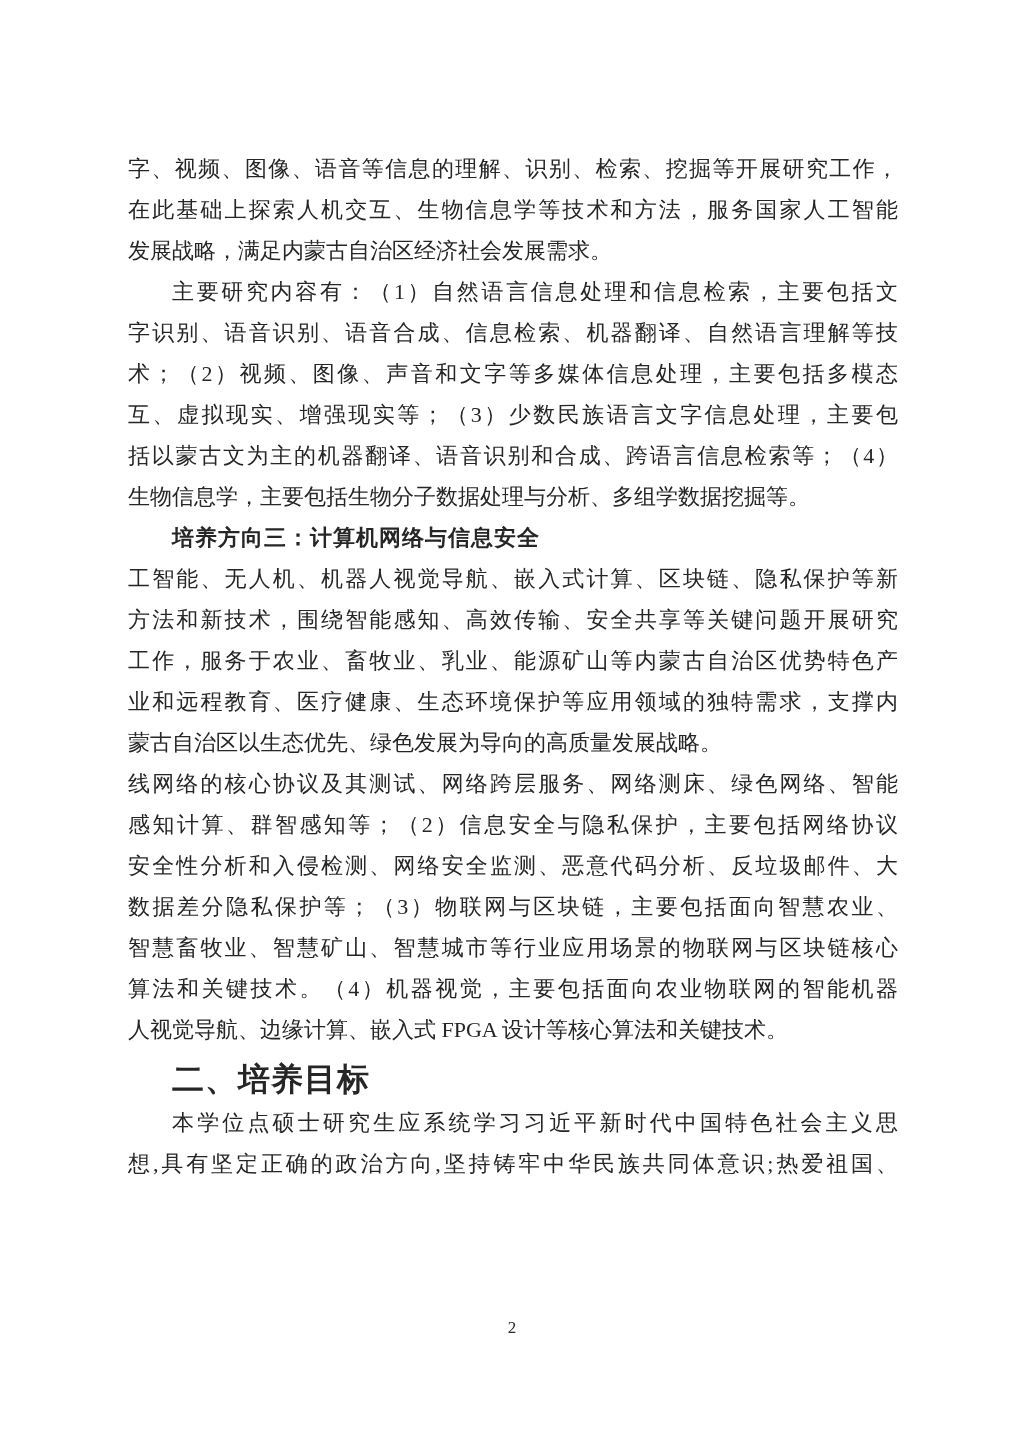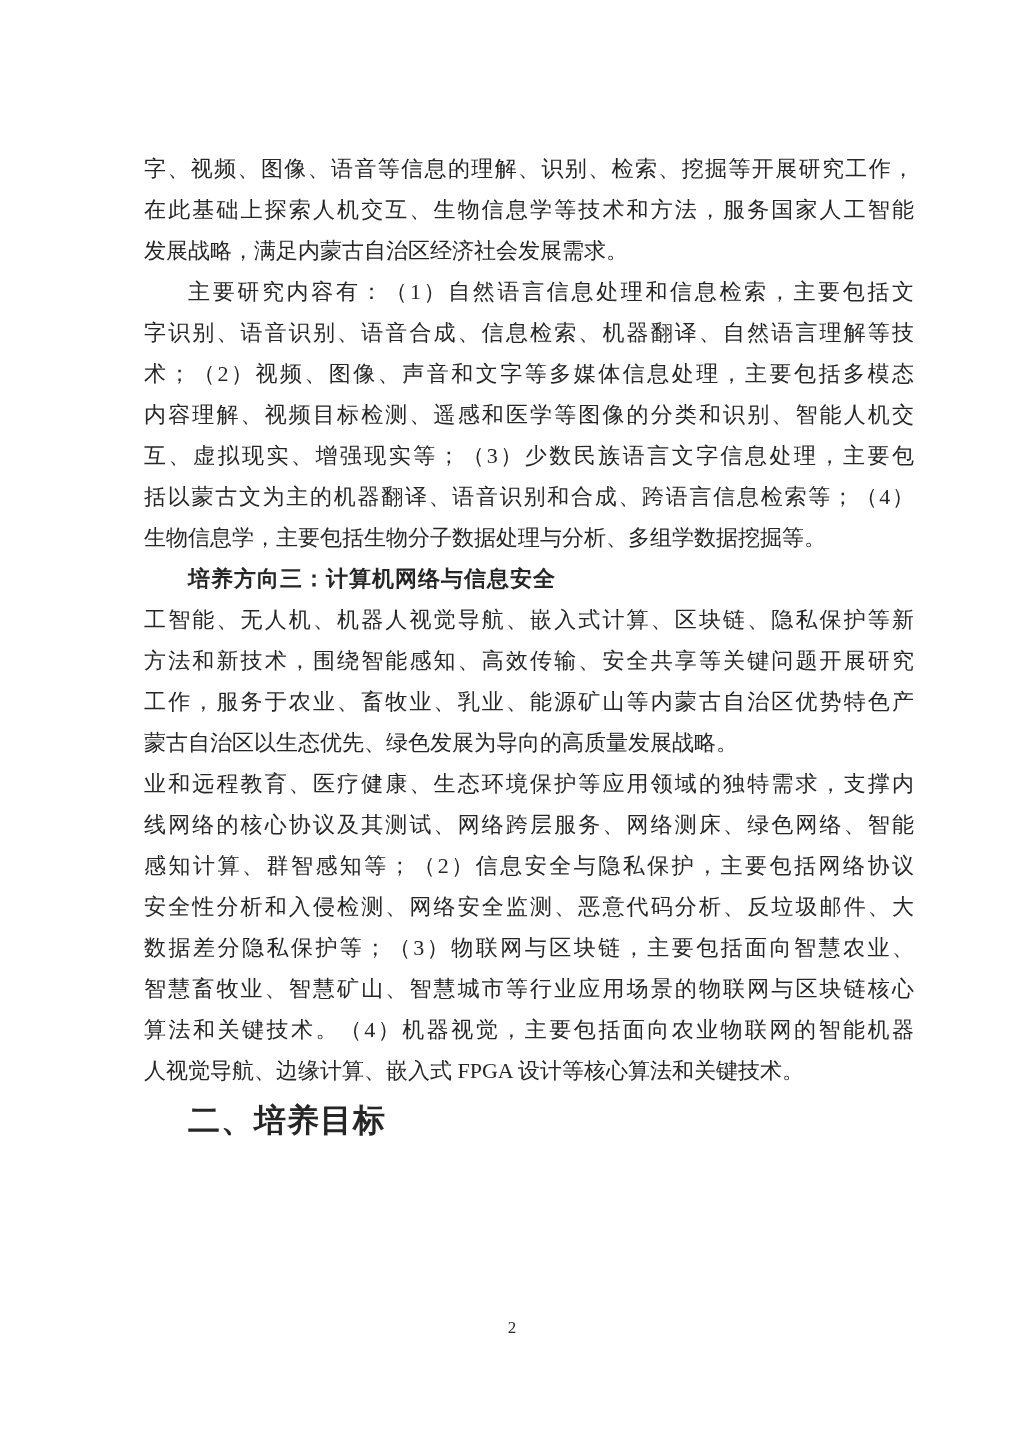--- a/index.html
+++ b/index.html
@@ -12,21 +12,21 @@
     position: relative;
     width: 1024px;
     height: 1448px;
     background: #ffffff;
     overflow: hidden;
     font-family: "Liberation Serif", "DejaVu Serif", serif;
     color: #262626;
   }
   .textblock {
     position: absolute;
-    left: 144px;
+    left: 128px;
     top: 148px;
     width: 770px;
   }
   .line {
     font-size: 22px;
     height: 41px;
     line-height: 41px;
     text-align: justify;
     text-align-last: justify;
     text-justify: inter-character;
@@ -68,44 +68,45 @@
   <div class="textblock">
       <div>
         <div class="line">字、视频、图像、语音等信息的理解、识别、检索、挖掘等开展研究工作，</div>
         <div class="line">在此基础上探索人机交互、生物信息学等技术和方法，服务国家人工智能</div>
         <div class="line end">发展战略，满足内蒙古自治区经济社会发展需求。</div>
       </div>
       <div>
         <div class="line indent">主要研究内容有：（1）自然语言信息处理和信息检索，主要包括文</div>
         <div class="line">字识别、语音识别、语音合成、信息检索、机器翻译、自然语言理解等技</div>
         <div class="line">术；（2）视频、图像、声音和文字等多媒体信息处理，主要包括多模态</div>
-        <div class="line">内容理解、视频目标检测、遥感和医学等图像的分类和识别、智能人机交</div>
         <div class="line">互、虚拟现实、增强现实等；（3）少数民族语言文字信息处理，主要包</div>
         <div class="line">括以蒙古文为主的机器翻译、语音识别和合成、跨语言信息检索等；（4）</div>
         <div class="line end">生物信息学，主要包括生物分子数据处理与分析、多组学数据挖掘等。</div>
       </div>
       <div>
         <div class="line indent end h-serif">培养方向三：计算机网络与信息安全</div>
       </div>
       <div>
         <div class="line">工智能、无人机、机器人视觉导航、嵌入式计算、区块链、隐私保护等新</div>
         <div class="line">方法和新技术，围绕智能感知、高效传输、安全共享等关键问题开展研究</div>
         <div class="line">工作，服务于农业、畜牧业、乳业、能源矿山等内蒙古自治区优势特色产</div>
+        <div class="line">业和远程教育、医疗健康、生态环境保护等应用领域的独特需求，支撑内</div>
         <div class="line end">蒙古自治区以生态优先、绿色发展为导向的高质量发展战略。</div>
-        <div class="line">业和远程教育、医疗健康、生态环境保护等应用领域的独特需求，支撑内</div>
       </div>
       <div>
         <div class="line">线网络的核心协议及其测试、网络跨层服务、网络测床、绿色网络、智能</div>
         <div class="line">感知计算、群智感知等；（2）信息安全与隐私保护，主要包括网络协议</div>
         <div class="line">安全性分析和入侵检测、网络安全监测、恶意代码分析、反垃圾邮件、大</div>
         <div class="line">数据差分隐私保护等；（3）物联网与区块链，主要包括面向智慧农业、</div>
         <div class="line">智慧畜牧业、智慧矿山、智慧城市等行业应用场景的物联网与区块链核心</div>
         <div class="line">算法和关键技术。（4）机器视觉，主要包括面向农业物联网的智能机器</div>
         <div class="line end">人视觉导航、边缘计算、嵌入式 FPGA 设计等核心算法和关键技术。</div>
       </div>
       <div>
         <div class="line indent end h-sans">二、培养目标</div>
       </div>
       <div>
+        <div class="line indent">本学位点硕士研究生应系统学习习近平新时代中国特色社会主义思</div>
+        <div class="line">想,具有坚定正确的政治方向,坚持铸牢中华民族共同体意识;热爱祖国、</div>
       </div>
     </div>
   <div class="page-number">2</div>
 </div>
 
 </body></html>

